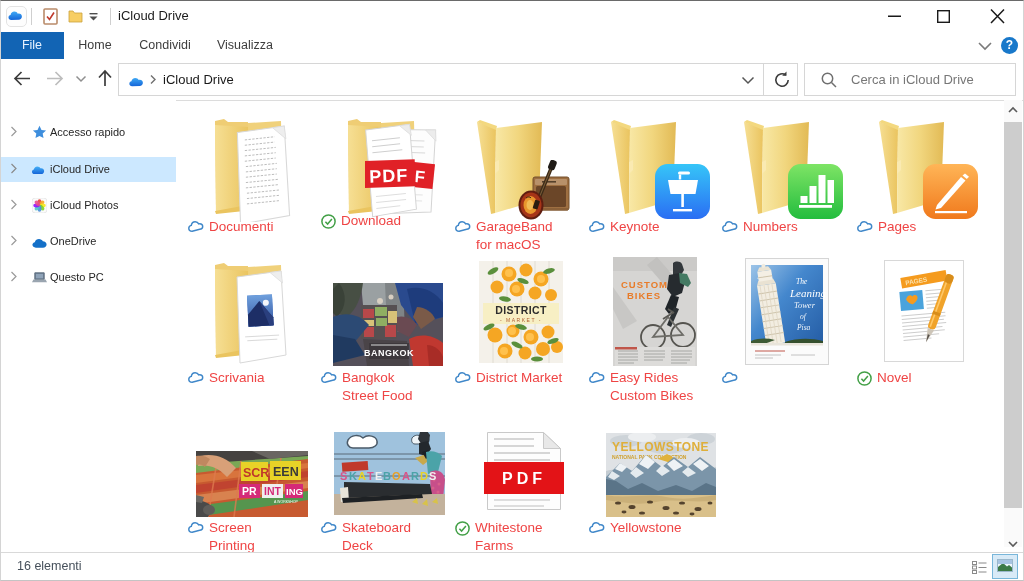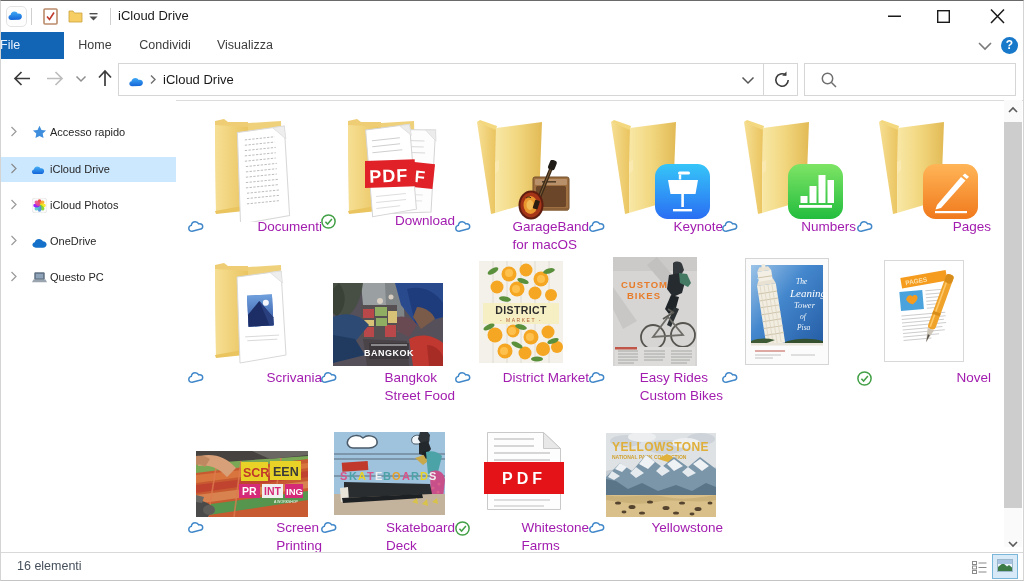--- a/index.html
+++ b/index.html
@@ -6,36 +6,36 @@
 .abs{position:absolute}
 .win{position:absolute;inset:0;background:#fff}
 .frame{position:absolute;inset:0;box-sizing:border-box;border:1px solid #d4d4d4;border-top-color:#6a6a6a;border-bottom-color:#c4c4c4;z-index:99;pointer-events:none}
 
 .titlebar{position:absolute;left:0;top:0;right:0;height:32px;background:#fff}
 .title{position:absolute;left:118px;top:0;line-height:32px;font-size:13px;color:#1b1b1b}
 .vsep{position:absolute;width:1px;background:#cfcfcf}
 
 .tabs{position:absolute;left:0;top:32px;right:0;height:27px;background:#fff;border-bottom:1px solid #ededed}
 .filetab{position:absolute;left:0;top:0;width:64px;height:27px;background:#1264b4}
-.filetab span{display:block;line-height:26px;color:#e8f2ff;font-size:12.5px}
+.filetab span{display:block;text-align:center;line-height:26px;color:#e8f2ff;font-size:12.5px}
 .tab{position:absolute;top:0;height:27px;line-height:26px;font-size:12.5px;color:#3d3d3d;text-align:center}
 
 .toolbar{position:absolute;left:0;top:59px;right:0;height:41px;background:#fff;border-bottom:1px solid #dcdcdc}
 .addr{position:absolute;left:118px;top:4px;width:680px;height:33px;box-sizing:border-box;border:1px solid #d6d6d6;background:#fff}
 .addrtext{position:absolute;left:44px;top:0;line-height:31px;font-size:13px;color:#191919}
 .search{position:absolute;left:804px;top:4px;width:212px;height:33px;box-sizing:border-box;border:1px solid #d6d6d6;background:#fff}
 .searchtext{position:absolute;left:46px;top:0;line-height:31px;font-size:13px;color:#777}
 
 .sidebar{position:absolute;left:1px;top:100px;width:175px;bottom:28px;background:#fff}
 .srow{position:absolute;left:0;width:175px;height:25px}
 .srow .chev{position:absolute;left:9px;top:5px}
 .srow .sicon{position:absolute;left:31px;top:5px;width:15px;height:15px}
 .srow .stext{position:absolute;left:49px;top:0;line-height:25px;font-size:11px;color:#262626;white-space:nowrap}
 .sel{background:#cce8ff}
-.lbl{position:absolute;width:134px;display:flex;justify-content:space-between;font-size:13.5px;line-height:18px;color:#a21caf}
+.lbl{position:absolute;width:134px;display:flex;justify-content:flex-start;font-size:13.5px;line-height:18px;color:#ef4444}
 .lbl .si{flex:0 0 auto;margin-right:5px;margin-top:2px}
 .lbl .tx{text-align:left;white-space:nowrap}
 
 .status{position:absolute;left:0;right:0;bottom:0;height:28px;background:#fff;border-top:1px solid #d9d9d9}
 .status .cnt{position:absolute;left:17px;top:0;line-height:26px;font-size:12.5px;color:#46505b}
 
 .sbtrack{position:absolute;right:2px;top:100px;width:18px;height:447px;background:#fafafa}
 .sbthumb{position:absolute;left:0;top:22px;width:18px;height:386px;background:#cdcdcd}
 </style></head>
 <body>
@@ -124,20 +124,21 @@
     <svg class="abs" style="left:653px;top:6px" width="20" height="20" viewBox="0 0 20 20">
         <path d="M16.2 10a6.2 6.2 0 1 1-2.4-4.9" fill="none" stroke="#3c3c3c" stroke-width="1.6"></path>
         <path d="M14.5 1.5v4.2h-4.3z" fill="#3c3c3c"></path>
       </svg>
   </div>
   <div class="search">
     <svg class="abs" style="left:15px;top:7px" width="18" height="18" viewBox="0 0 18 18">
         <circle cx="7.5" cy="7.5" r="5.2" fill="none" stroke="#6f6f6f" stroke-width="1.5"></circle>
         <path d="M11.5 11.5L16 16" stroke="#6f6f6f" stroke-width="1.5"></path>
       </svg>
+    <div class="searchtext">Cerca in iCloud Drive</div>
   </div>
 </div>
 
 <div class="sidebar" id="sidebar">
   <div class="srow" style="top:20px">
     <svg class="chev" width="8" height="13" viewBox="0 0 8 13">
         <path d="M1.5 2l4.5 4.5L1.5 11" fill="none" stroke="#9a9a9a" stroke-width="1.2"></path>
       </svg>
     <svg class="sicon" viewBox="0 0 16 16">
         <path d="M8 0.8l2.1 4.4 4.9.6-3.6 3.3.9 4.8L8 11.6l-4.3 2.3.9-4.8L1 5.8l4.9-.6z" fill="#3e8edd"></path>

